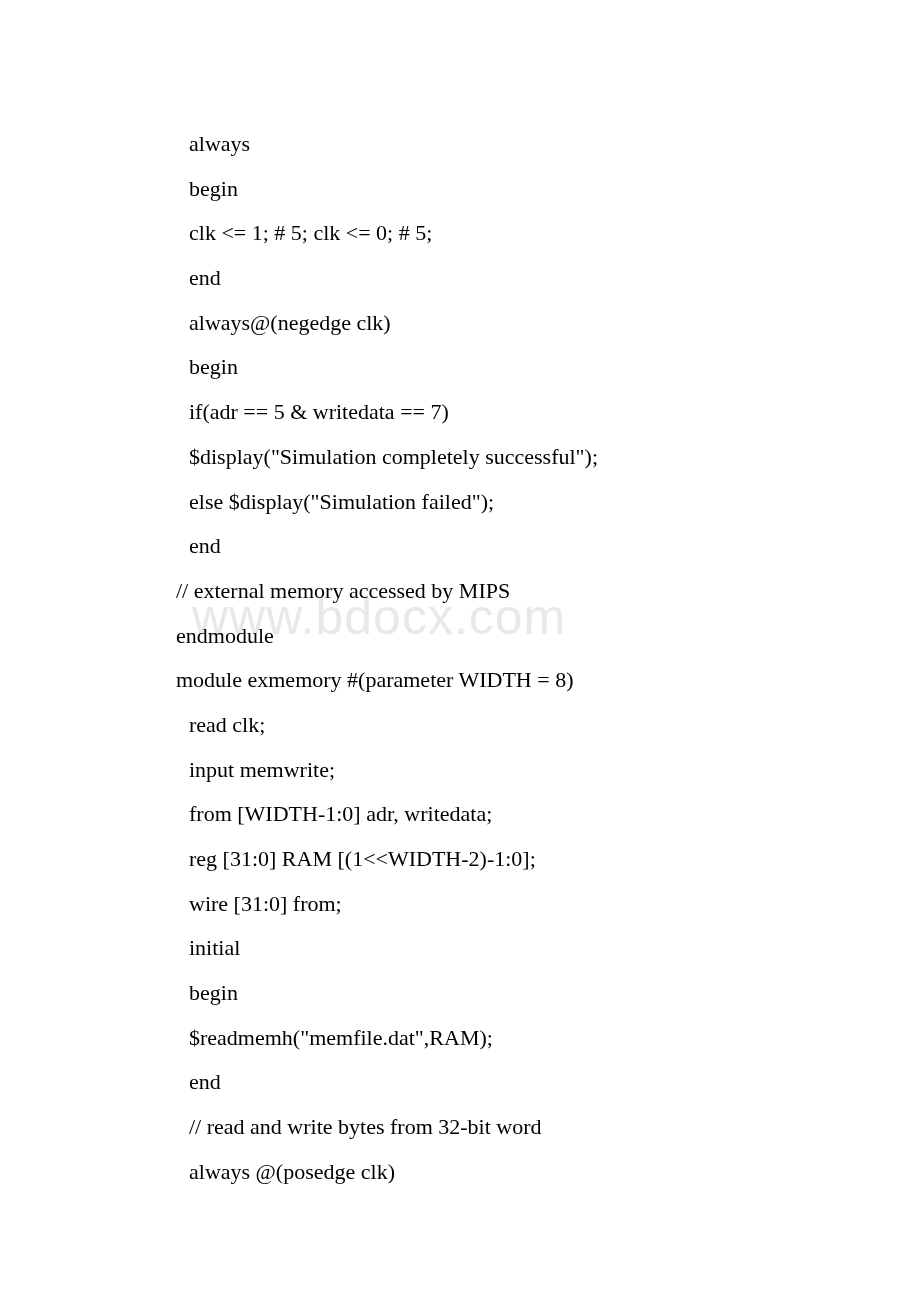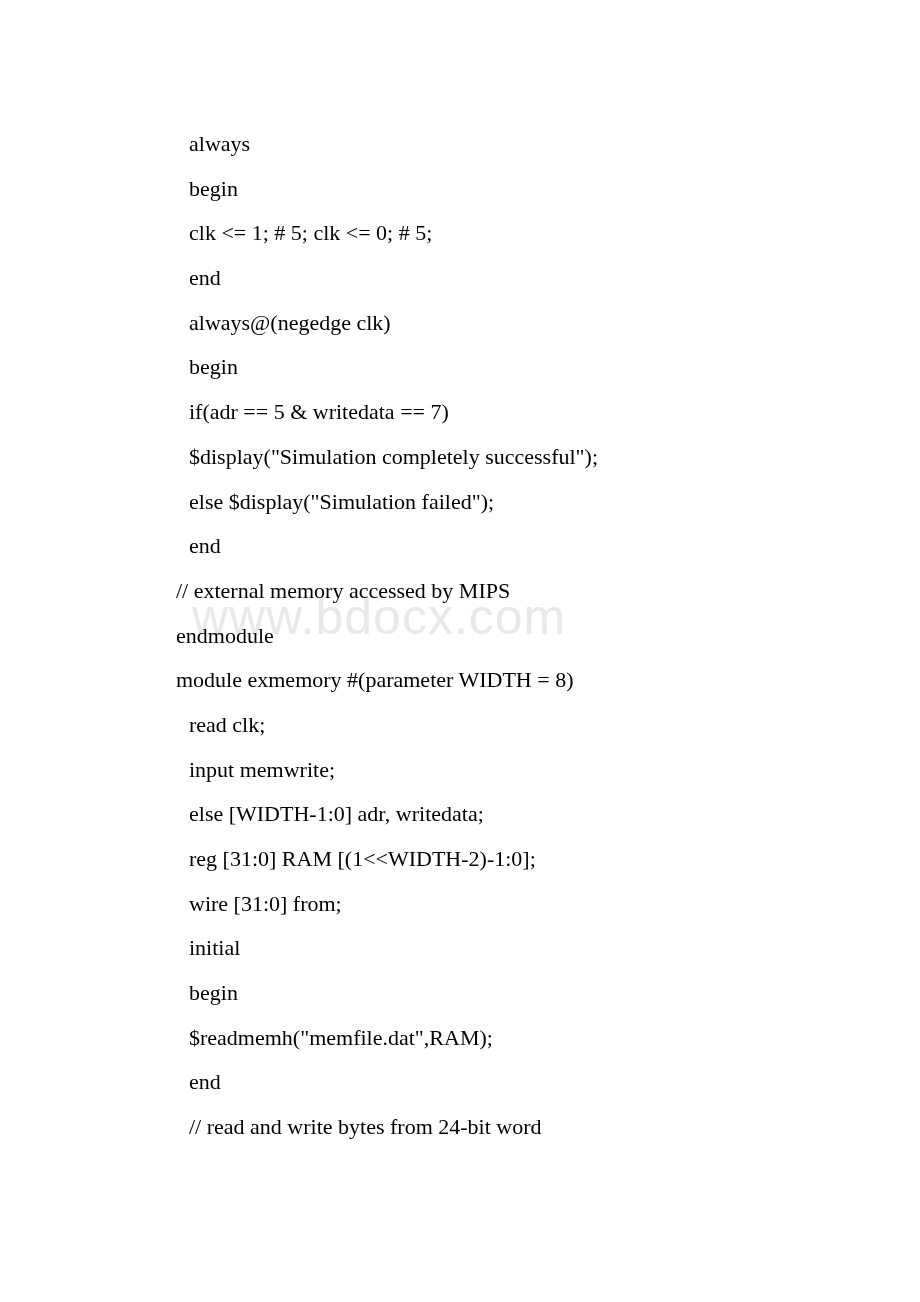--- a/index.html
+++ b/index.html
@@ -56,21 +56,22 @@
   <div class="code-line indent">begin</div>
   <div class="code-line indent">if(adr == 5 &amp; writedata == 7)</div>
   <div class="code-line indent">$display("Simulation completely successful");</div>
   <div class="code-line indent">else $display("Simulation failed");</div>
   <div class="code-line indent">end</div>
   <div class="code-line">// external memory accessed by MIPS</div>
   <div class="code-line">endmodule</div>
   <div class="code-line">module exmemory #(parameter WIDTH = 8)</div>
   <div class="code-line indent">read clk;</div>
   <div class="code-line indent">input memwrite;</div>
-  <div class="code-line indent">else [WIDTH-1:0] adr, writedata;</div>
+  <div class="code-line indent">from [WIDTH-1:0] adr, writedata;</div>
   <div class="code-line indent">reg [31:0] RAM [(1&lt;&lt;WIDTH-2)-1:0];</div>
   <div class="code-line indent">wire [31:0] from;</div>
   <div class="code-line indent">initial</div>
   <div class="code-line indent">begin</div>
   <div class="code-line indent">$readmemh("memfile.dat",RAM);</div>
   <div class="code-line indent">end</div>
-  <div class="code-line indent">// read and write bytes from 24-bit word</div>
+  <div class="code-line indent">// read and write bytes from 32-bit word</div>
+  <div class="code-line indent">always @(posedge clk)</div>
 </div>
 
 </body></html>

